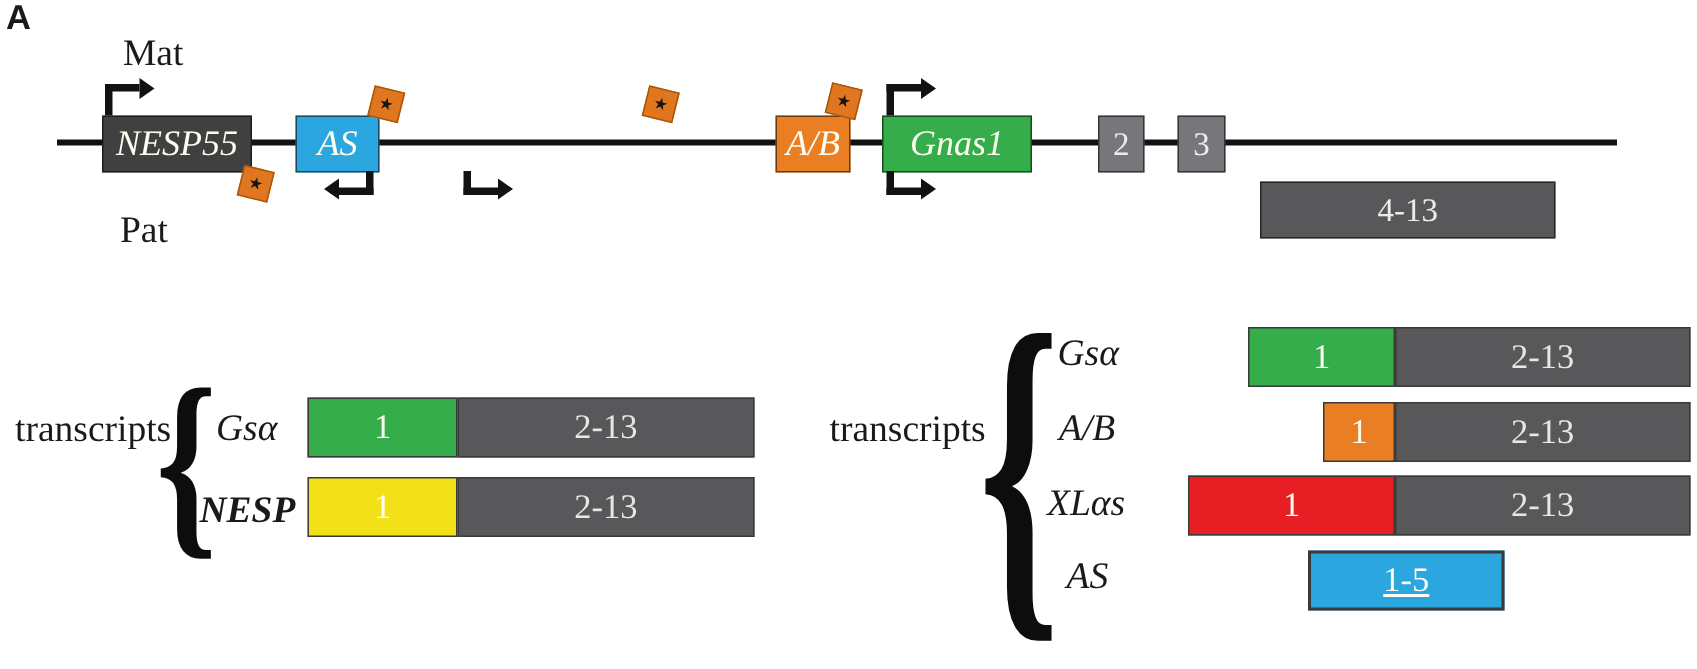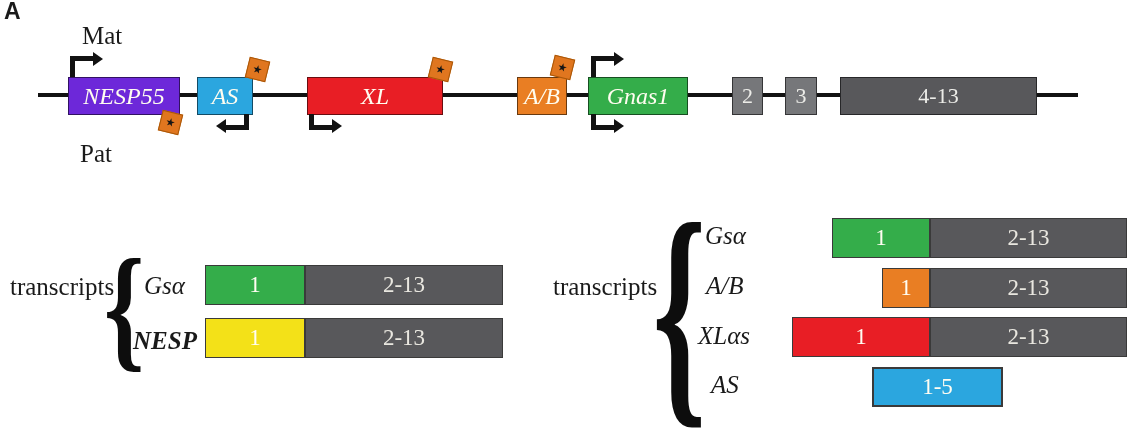--- a/index.html
+++ b/index.html
@@ -38,28 +38,27 @@
 <body>
 
 <div id="figure">
 
   <div class="abs" id="panel-label">A</div>
   <div class="abs allele-label" style="left:40px;top:22px;margin-left:42px;">Mat</div>
   <div class="abs allele-label" style="left:40px;top:140px;margin-left:40px;">Pat</div>
 
   <div class="abs" id="locus-line"></div>
 
-  <div class="gbox" style="left: 68px; width: 112px; background-color: #6d28d9;">NESP55</div>
+  <div class="gbox" style="left: 68px; width: 100px; background-color: #404040;">NESP55</div>
   <div class="gbox" style="left: 197px; width: 56px; background-color: rgb(43, 166, 223);">AS</div>
-  <div class="gbox" style="left: 307px; width: 136px; background-color: rgb(232, 30, 37);">XL</div>
   <div class="gbox" style="left: 517px; width: 50px; background-color: rgb(233, 126, 35);">A/B</div>
   <div class="gbox" style="left: 588px; width: 100px; background-color: rgb(52, 173, 74);">Gnas1</div>
   <div class="gbox exon" style="left: 732px; width: 31px; background-color: rgb(118, 119, 122);">2</div>
   <div class="gbox exon" style="left: 785px; width: 32px; background-color: rgb(118, 119, 122);">3</div>
-  <div class="gbox exon" style="left: 840px; width: 197px; background-color: rgb(88, 88, 91);">4-13</div>
+  <div class="gbox exon" style="left: 840px; width: 197px; background-color: rgb(88, 88, 91); margin-top: 44px;">4-13</div>
 
   <div>
     <div class="elbow up-right abs" style="left:70px;top:56px;"></div>
     <div class="head right abs" style="left:93px;top:51.5px;"></div>
   </div>
   <div>
     <div class="elbow down-left abs" style="left:226px;top:114px;"></div>
     <div class="head left abs" style="left:216px;top:118.5px;"></div>
   </div>
   <div>
@@ -112,15 +111,15 @@
 
   <div class="abs gene-label" style="left:706px;top:272px;">A/B</div>
   <div class="bar" style="left: 882px; top: 268px; width: 48px; background-color: rgb(233, 126, 35);">1</div>
   <div class="bar rest" style="left: 930px; top: 268px; width: 197px; background-color: rgb(88, 88, 91);">2-13</div>
 
   <div class="abs gene-label" style="left:698px;top:322px;">XLαs</div>
   <div class="bar" style="left: 792px; top: 317px; width: 138px; background-color: rgb(232, 30, 37);">1</div>
   <div class="bar rest" style="left: 930px; top: 317px; width: 197px; background-color: rgb(88, 88, 91);">2-13</div>
 
   <div class="abs gene-label" style="left:711px;top:371px;">AS</div>
-  <div class="bar" style="left: 872px; top: 367px; width: 131px; border-width: 2px; background-color: rgb(43, 166, 223);">1-5</div>
+  <div class="bar" style="left: 872px; top: 367px; width: 131px; border-width: 2px; background-color: rgb(43, 166, 223); text-decoration: underline;">1-5</div>
 
 </div>
 
 </body></html>

